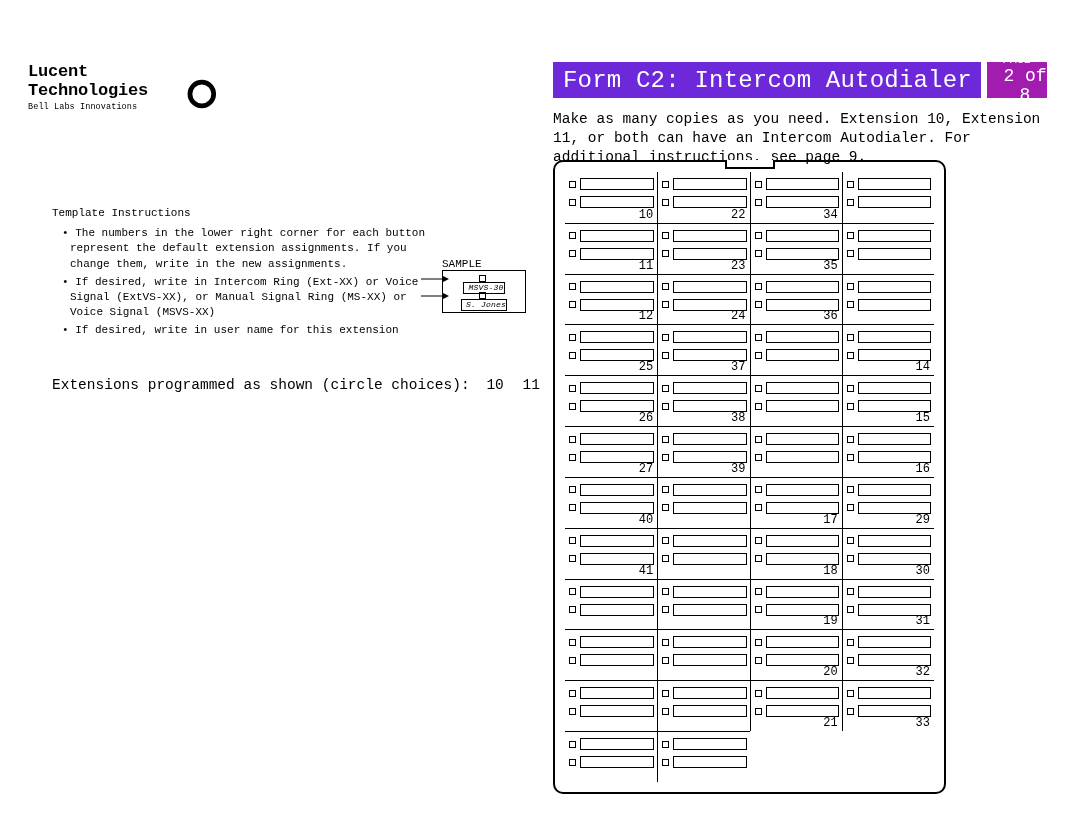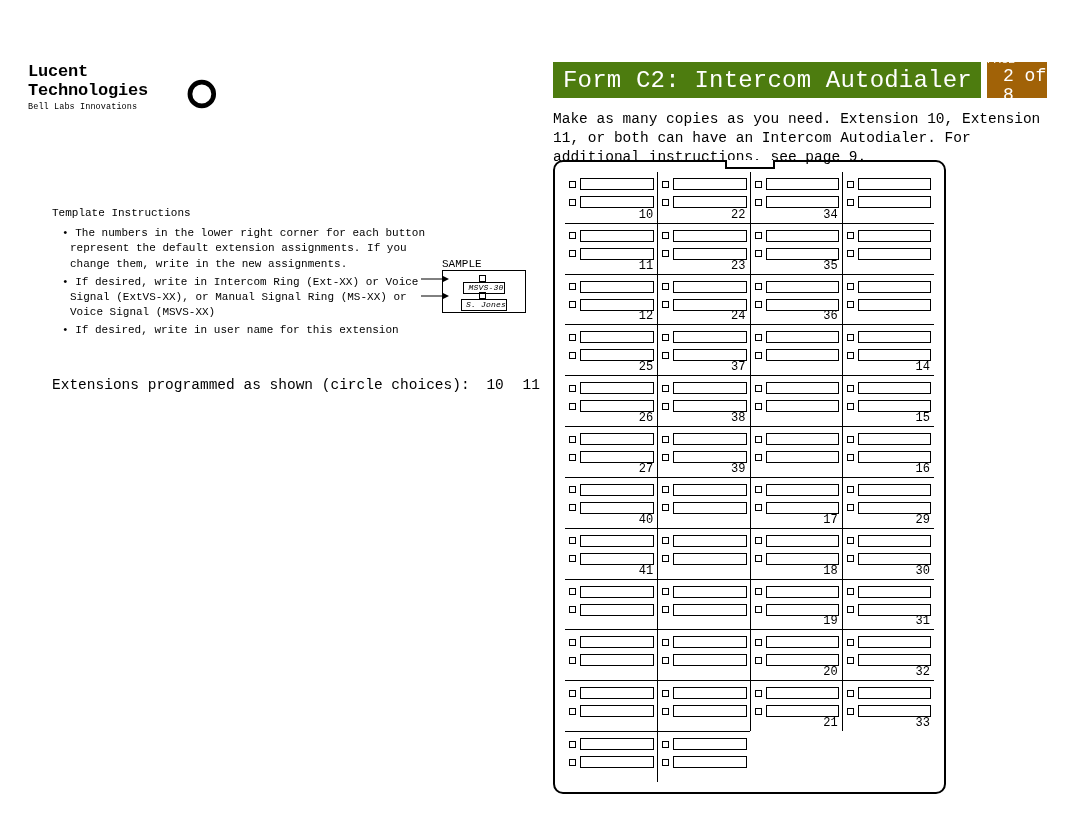--- a/index.html
+++ b/index.html
@@ -51,36 +51,37 @@
   .title-bar {
     position: absolute;
     top: 62px;
     left: 553px;
     width: 494px;
     height: 36px;
     display: flex;
   }
   .title-main {
     flex: 1;
-    background: #4d7c0f;
+    background: #6d28d9;
     color: #fff;
     font-size: 24px;
     display: flex;
     align-items: center;
     padding-left: 10px;
     letter-spacing: 0.2px;
   }
   .title-gap {
     width: 6px;
     background: #fff;
   }
   .title-page {
     width: 60px;
-    background: #a16207;
+    background: #a21caf;
     color: #fff;
+    text-align: center;
     display: flex;
     flex-direction: column;
     justify-content: center;
     line-height: 1.05;
   }
   .title-page .p1 { font-size: 11px; letter-spacing: 0.5px; }
   .title-page .p2 { font-size: 18px; padding-left: 16px; }
 
   .intro-text {
     position: absolute;

